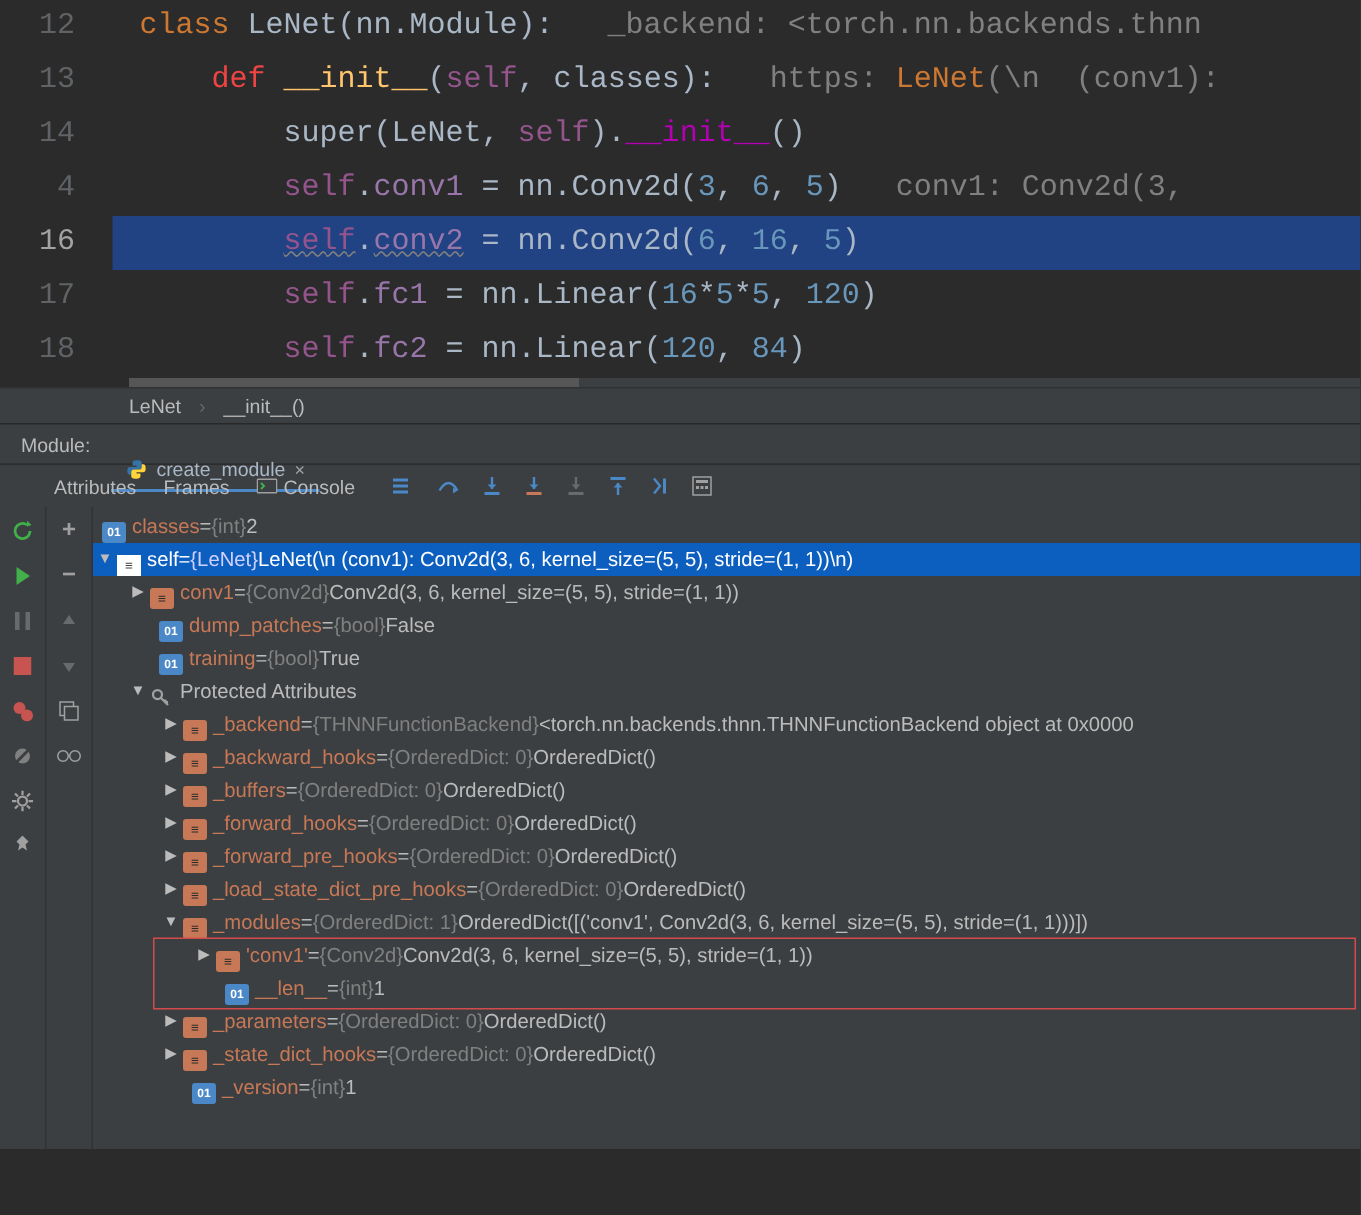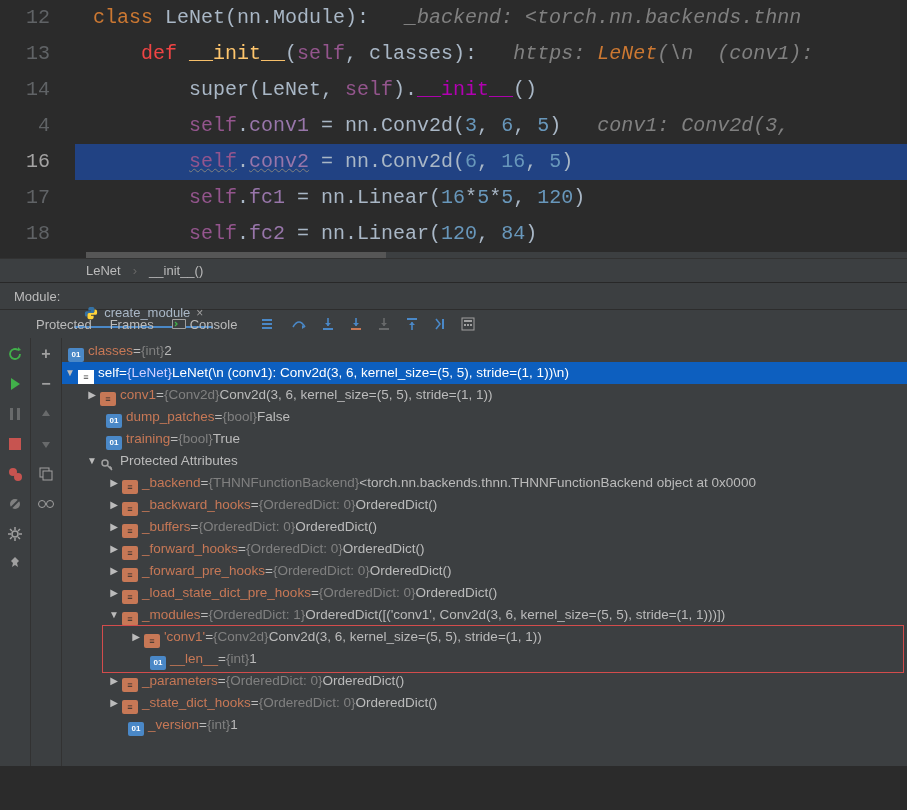--- a/index.html
+++ b/index.html
@@ -40,21 +40,21 @@
   .line-selected { background: #214283; }
   .line-selected .gutter { background: #2b2b2b; }
   .gutter-selected { color: #a4a3a3; }
   .kw-class   { color: #cc7832; }
   .kw-def     { color: #ef4444; }
   .fn-name    { color: #ffc66d; }
   .cls-name   { color: #a9b7c6; }
   .selfkw     { color: #94558d; }
   .attr       { color: #9876aa; }
   .num        { color: #6897bb; }
-  .comment    { color: #808080; font-style: italic; }
+  .comment    { color: #808080; }
   .ident      { color: #a9b7c6; }
   .dunder     { color: #b200b2; }
   .squiggle   { text-decoration: underline wavy #808080 1px; }
   .crumb-bar {
     background: #3c3f41;
     border-top: 1px solid #323232;
     color: #bbbbbb;
     font-size: 13px;
     padding: 4px 0 4px 86px;
     display: flex;
@@ -218,21 +218,21 @@
           <path fill="#3572A5" d="M8 1c-2 0-3 .5-3 2v2h3v1H3c-1.5 0-2 1-2 3s.5 3 2 3h1v-2c0-1.5 1-2 2-2h4c1 0 2-.5 2-2V3c0-1.5-1-2-3-2H8z"></path>
           <path fill="#FFD43B" d="M8 15c2 0 3-.5 3-2v-2H8v-1h5c1.5 0 2-1 2-3s-.5-3-2-3h-1v2c0 1.5-1 2-2 2H6c-1 0-2 .5-2 2v3c0 1.5 1 2 3 2h1z"></path>
         </svg>
     </span>
     <span>create_module</span>
     <span class="close-x">×</span>
   </div>
 </div>
 
 <div class="tools-row">
-  <span class="tool">Protected</span>
+  <span class="tool">Attributes</span>
   <span class="tool">Frames</span>
   <span class="tool" style="display:flex;align-items:center;gap:4px;">
     <span>
         <svg width="14" height="14">
           <rect width="14" height="10" y="2" fill="#a0a0a0" rx="1"></rect>
           <rect x="1" y="3" width="12" height="8" fill="#3c3f41"></rect>
           <path d="M3 5l2 2-2 2" stroke="#41b04a" stroke-width="1.3" fill="none"></path>
         </svg>
       </span>
     <span>Console</span>

